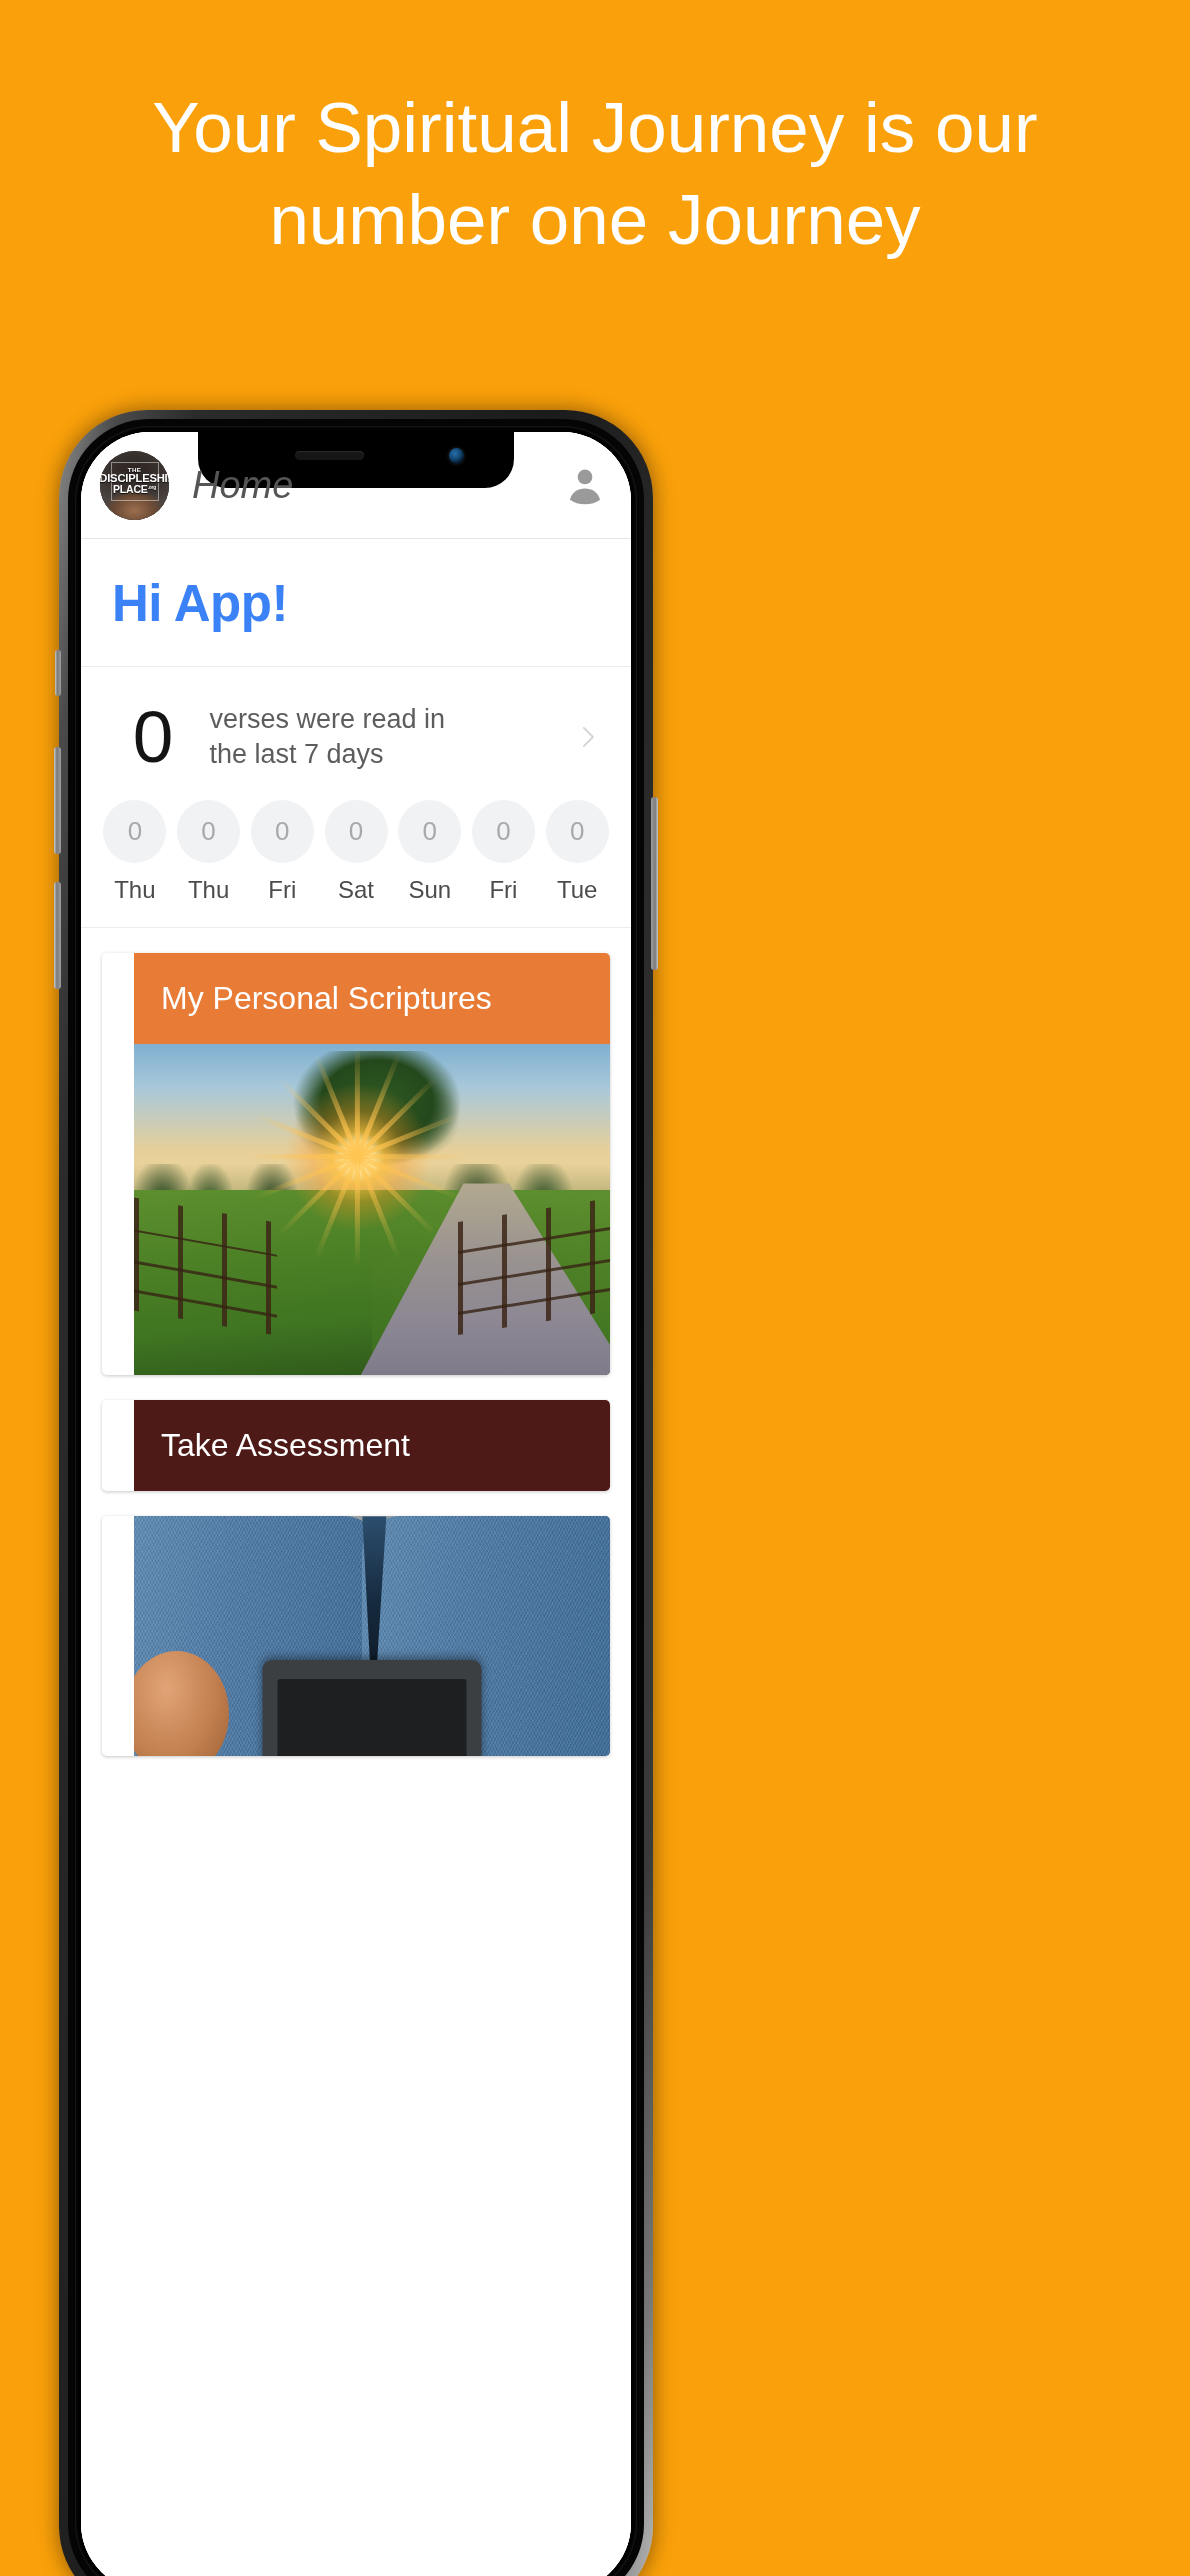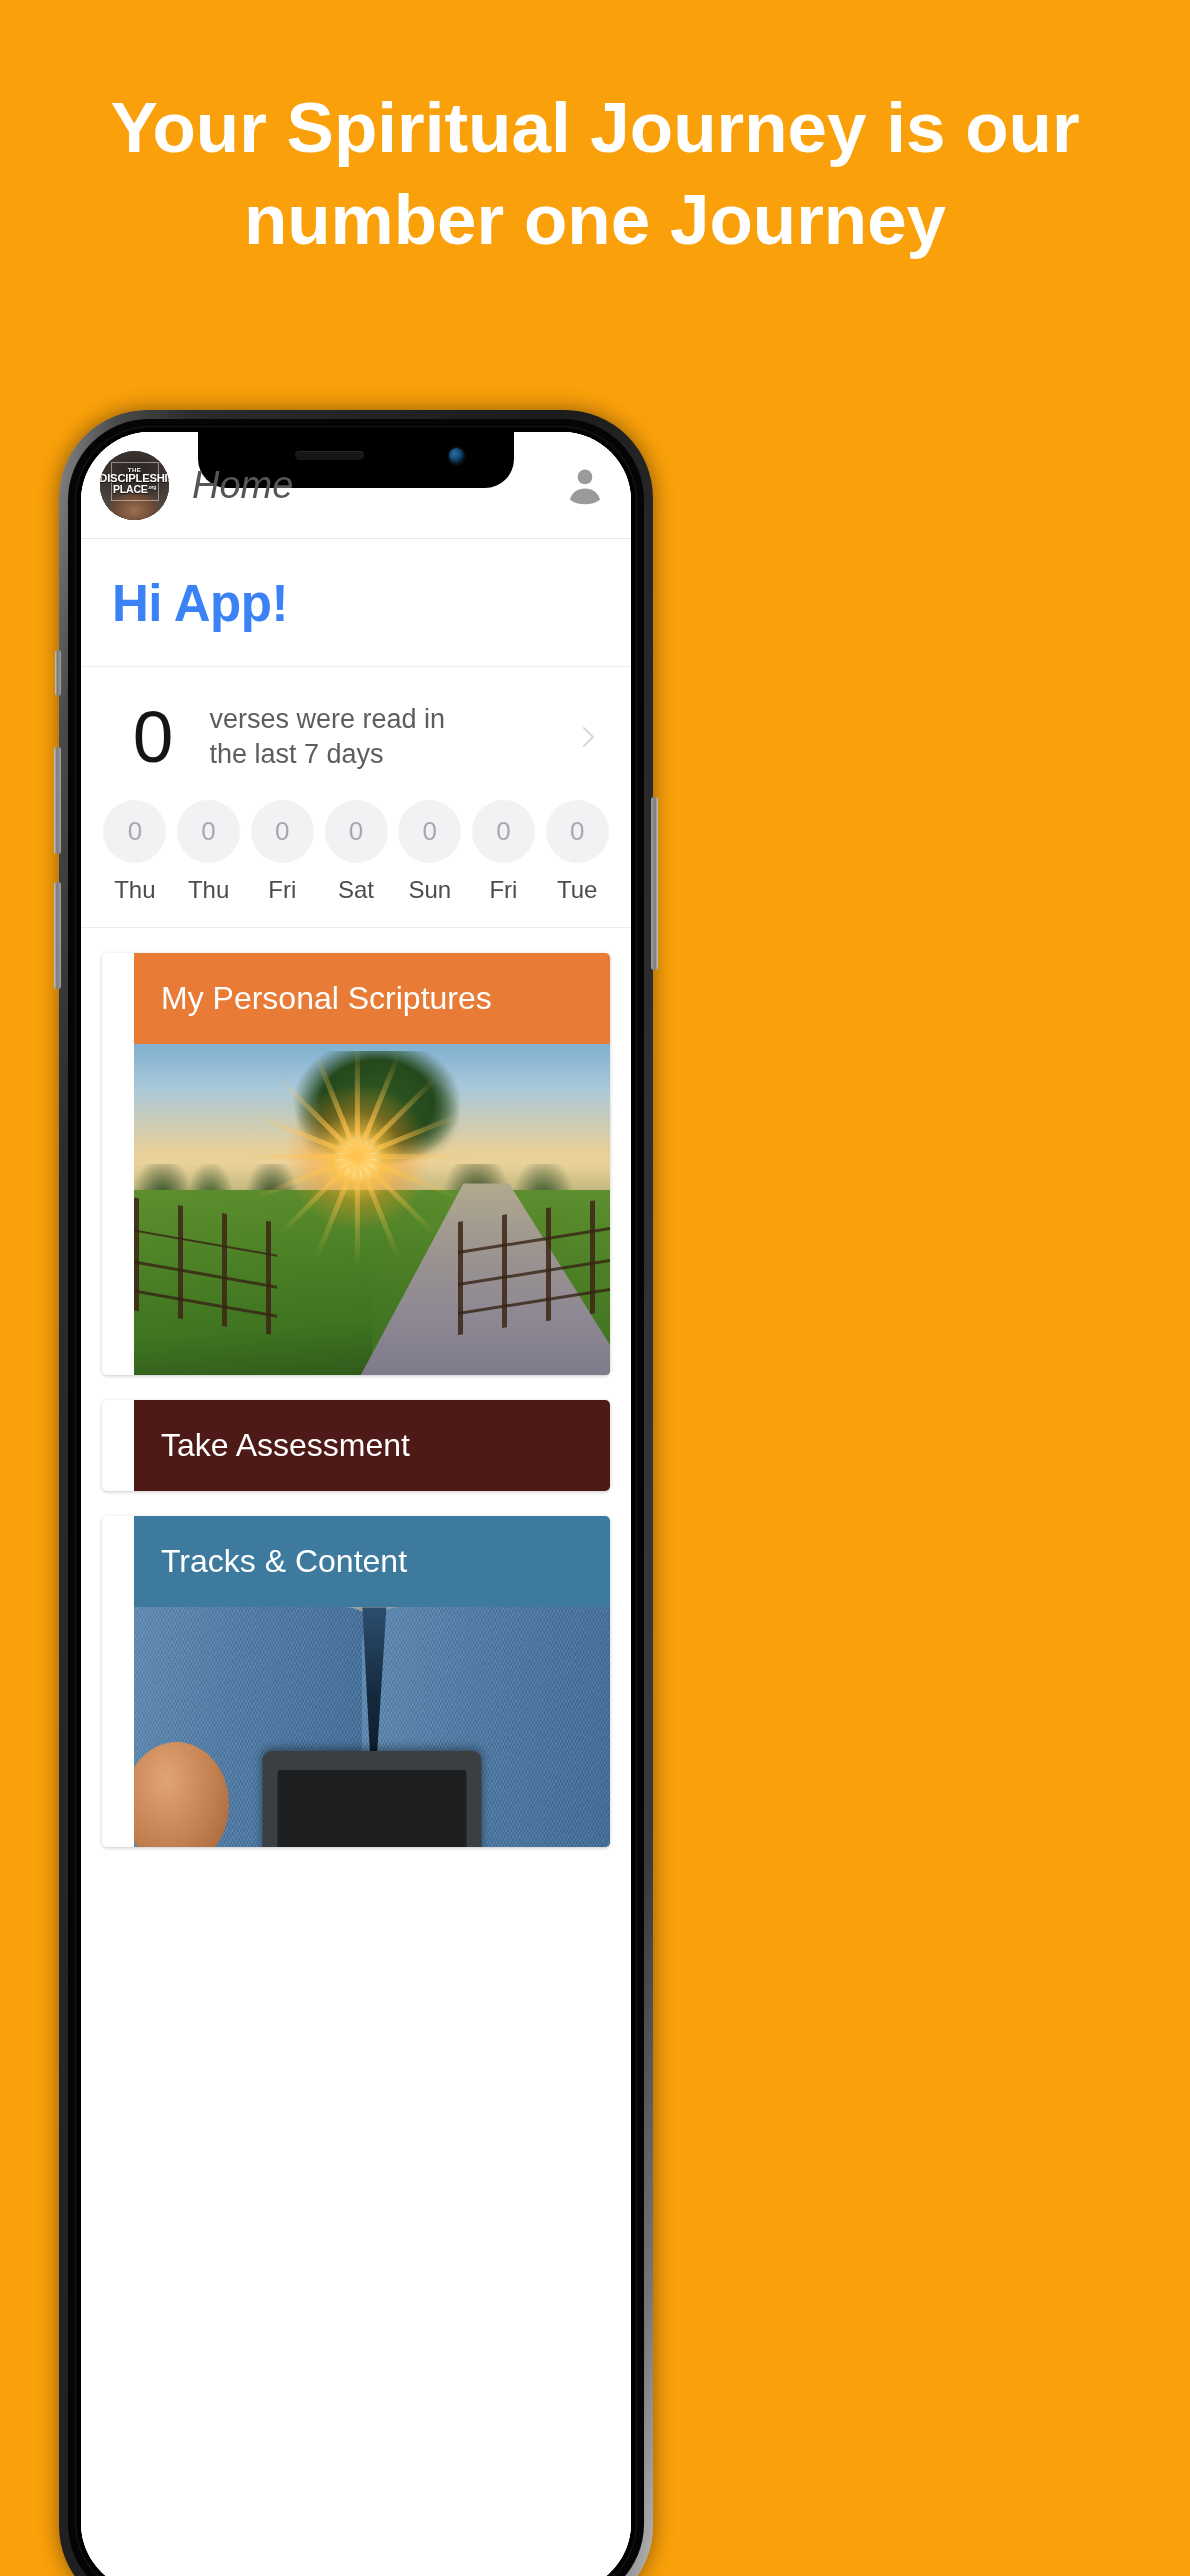--- a/index.html
+++ b/index.html
@@ -19,21 +19,21 @@
   }
 
   
   .headline {
     position: absolute;
     top: 92px; left: 0; width: 1190px;
     text-align: center;
     color: #ffffff;
     font-size: 71px;
     line-height: 1.0;
-    font-weight: 700;
+    font-weight: 400;
     letter-spacing: 0px;
     padding: 0 38px;
   }
   .headline-line { display: block; margin-bottom: 21px; }
 
   
   .device {
     position: absolute;
     left: 59px;
     top: 410px;
@@ -481,21 +481,20 @@
                   <div class="sunray" style="transform:translate(-50%,-50%) rotate(158deg)"></div>
                 </div>
               </div>
             </div>
 
             <div class="card">
               <div class="card-head card-maroon">Take Assessment</div>
             </div>
 
             <div class="card card-last">
-              <div class="card-head card-blue">Tracks &amp; Content</div>
               <div class="hero-tracks">
                 <div class="bg-floor"></div>
                 <div class="jeans-l"></div>
                 <div class="jeans-r"></div>
                 <div class="jeans-gap"></div>
                 <div class="knee-skin"></div>
                 <div class="tablet">
                   <div class="tablet-screen"></div>
                 </div>
               </div>

